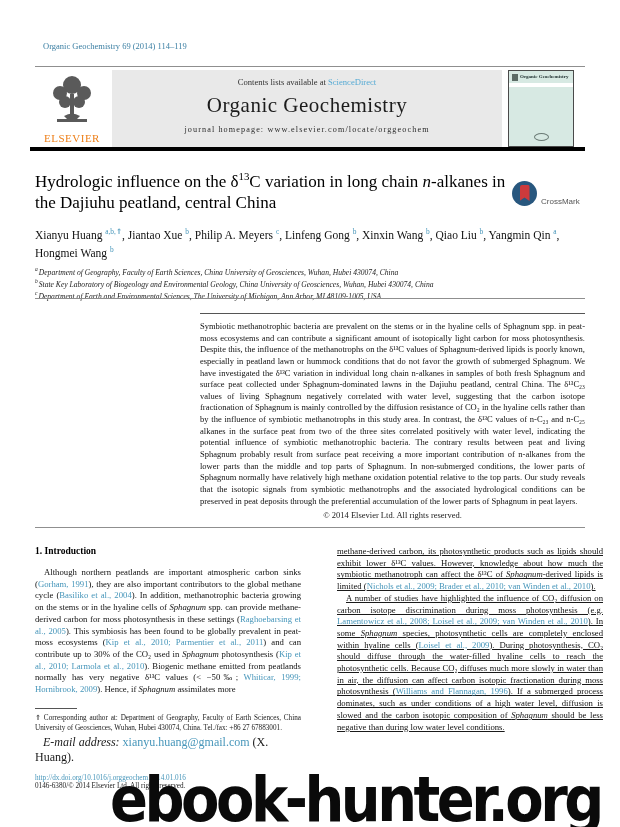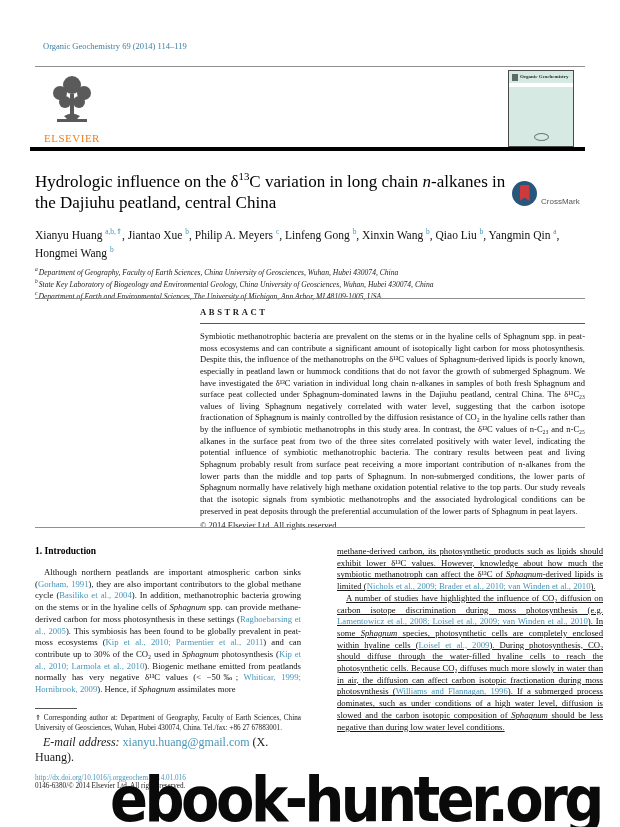--- a/index.html
+++ b/index.html
@@ -49,21 +49,21 @@
   .aff-sup{vertical-align:super;font-size:72%;margin-right:1px;}
 
   
   .info-col{position:absolute;top:307px;left:35px;width:153px;}
   .abs-col{position:absolute;top:307px;left:200px;width:385px;}
   .col-header{font-size:8.6px;font-weight:bold;letter-spacing:2.6px;word-spacing:5px;color:#222;}
   .hdr-rule{height:1px;background:#555;margin-top:6px;margin-bottom:7px;}
   .history-label{font-size:7.8px;font-style:italic;margin-bottom:1px;}
   .history-line{font-size:7.8px;line-height:1.45;}
   .abstract-text{font-size:8.5px;line-height:1.37;text-align:justify;hyphens:auto;color:#111;}
-  .abstract-copyright{font-size:8.5px;text-align:left;margin-top:3px;}
+  .abstract-copyright{font-size:8.5px;text-align:center;margin-top:3px;}
 
   
   .intro-left{position:absolute;top:546px;left:35px;width:266px;}
   .intro-right{position:absolute;top:546px;left:337px;width:266px;text-decoration:underline;}
   .section-heading{font-size:9.5px;font-weight:bold;margin-bottom:11px;color:#000;}
   .body-para{font-size:8.7px;line-height:1.345;text-align:justify;hyphens:auto;color:#111;}
   .indent{text-indent:9px;}
   .para-gap{margin-top:0;}
 
   
@@ -104,20 +104,27 @@
           <circle cx="20" cy="30" r="6"></circle>
           <circle cx="34" cy="30" r="6"></circle>
           <rect x="25" y="22" width="4" height="24"></rect>
           <path d="M19 44 q8 -5 16 0 l-3 3 h-10 z"></path>
           <rect x="12" y="47" width="30" height="3"></rect>
         </g>
       </svg>
       <div class="elsevier-name">ELSEVIER</div>
     </div>
 
+    <div class="banner-gray">
+      <div class="contents-line">
+        <span>Contents lists available at </span><span class="sciencedirect">ScienceDirect</span>
+      </div>
+      <div class="journal-title">Organic Geochemistry</div>
+      <div class="homepage-line">journal homepage: www.elsevier.com/locate/orggeochem</div>
+    </div>
 
     <div class="cover">
       <div class="cover-head">
         <div class="cover-tree"></div>
         <div class="cover-title">Organic Geochemistry</div>
       </div>
       <div class="cover-band"></div>
       <div class="cover-foot">
           <div class="cover-oval"></div>
         </div>
@@ -139,21 +146,20 @@
   <div class="affiliations">
     <div class="aff-line"><span class="aff-sup">a</span><span>Department of Geography, Faculty of Earth Sciences, China University of Geosciences, Wuhan, Hubei 430074, China</span></div>
     <div class="aff-line"><span class="aff-sup">b</span><span>State Key Laboratory of Biogeology and Environmental Geology, China University of Geosciences, Wuhan, Hubei 430074, China</span></div>
     <div class="aff-line"><span class="aff-sup">c</span><span>Department of Earth and Environmental Sciences, The University of Michigan, Ann Arbor, MI 48109-1005, USA</span></div>
   </div>
 
   <div class="rule" style="top:298px;left:35px;width:550px;"></div>
 
 
   <div class="abs-col">
-    <div class="col-header">ABSTRACT</div>
     <div class="hdr-rule"></div>
     <div class="abstract-text">Symbiotic methanotrophic bacteria are prevalent on the stems or in the hyaline cells of Sphagnum spp. in peat-moss ecosystems and can contribute a significant amount of isotopically light carbon for moss photosynthesis. Despite this, the influence of the methanotrophs on the δ¹³C values of Sphagnum-derived lipids is poorly known, especially in peatland lawn or hummock conditions that do not favor the growth of submerged Sphagnum. We have investigated the δ¹³C variation in individual long chain n-alkanes in samples of both fresh Sphagnum and surface peat collected under Sphagnum-dominated lawns in the Dajiuhu peatland, central China. The δ¹³C₂₃ values of living Sphagnum negatively correlated with water level, suggesting that the carbon isotope fractionation of Sphagnum is mainly controlled by the diffusion resistance of CO₂ in the hyaline cells rather than by the influence of symbiotic methanotrophs in this study area. In contrast, the δ¹³C values of n-C₂₃ and n-C₂₅ alkanes in the surface peat from two of the three sites correlated positively with water level, indicating the potential influence of symbiotic methanotrophic bacteria. The contrary results between peat and living Sphagnum probably result from surface peat receiving a more important contribution of n-alkanes from the lower parts than the middle and top parts of Sphagnum. In non-submerged conditions, the lower parts of Sphagnum normally have relatively high methane oxidation potential relative to the top parts. Our study reveals that the isotopic signals from symbiotic methanotrophs and the associated hydrological conditions can be preserved in peat deposits through the preferential accumulation of the lower parts of Sphagnum in peat layers.</div>
     <div class="abstract-copyright">© 2014 Elsevier Ltd. All rights reserved.</div>
   </div>
 
   <div class="rule" style="top:527px;left:35px;width:550px;"></div>
 
   <div class="intro-left">
     <div class="section-heading">1. Introduction</div>
     <div class="body-para indent"><span>Although northern peatlands are important atmospheric carbon sinks (</span><span class="link">Gorham, 1991</span><span>), they are also important contributors to the global methane cycle (</span><span class="link">Basiliko et al., 2004</span><span>). In addition, methanotrophic bacteria growing on the stems or in the hyaline cells of </span><span class="i">Sphagnum</span><span> spp. can provide methane-derived carbon for moss photosynthesis in these settings (</span><span class="link">Raghoebarsing et al., 2005</span><span>). This symbiosis has been found to be globally prevalent in peat-moss ecosystems (</span><span class="link">Kip et al., 2010; Parmentier et al., 2011</span><span>) and can contribute up to 30% of the CO₂ used in </span><span class="i">Sphagnum</span><span> photosynthesis (</span><span class="link">Kip et al., 2010; Larmola et al., 2010</span><span>). Biogenic methane emitted from peatlands normally has very negative δ¹³C values (&lt; −50‰; </span><span class="link">Whiticar, 1999; Hornibrook, 2009</span><span>). Hence, if </span><span class="i">Sphagnum</span><span> assimilates more</span></div>

